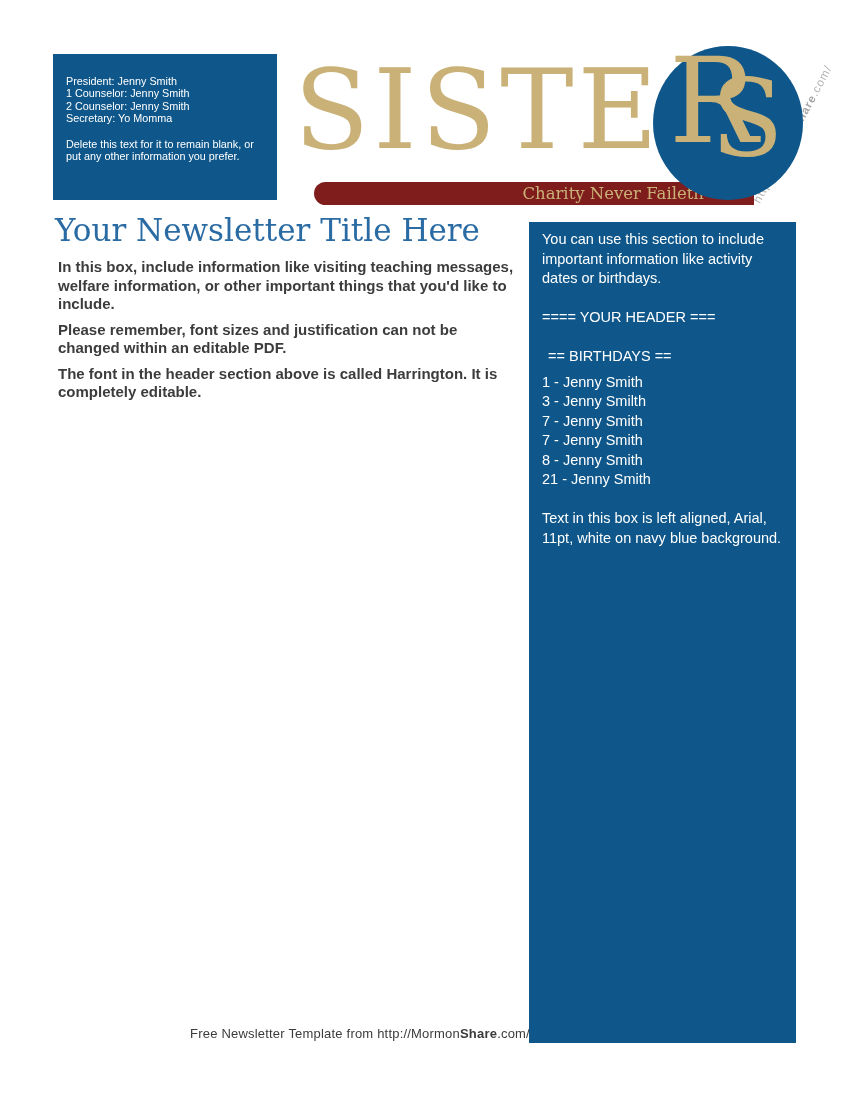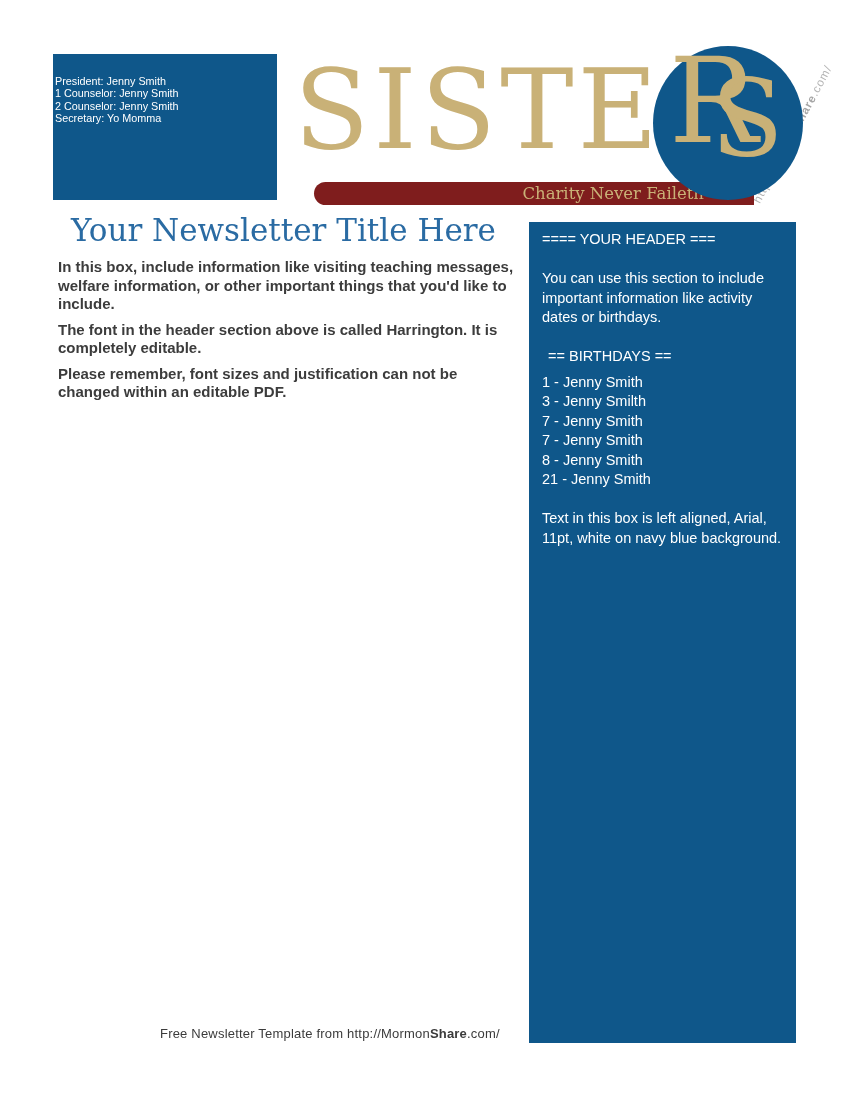--- a/index.html
+++ b/index.html
@@ -4,21 +4,21 @@
 <style>
   html,body{margin:0;padding:0;background:#e8e8e8;}
   .page{
     position:relative;width:850px;height:1100px;background:#ffffff;
     font-family:"Liberation Sans",sans-serif;overflow:hidden;margin:0 auto;
   }
   
   .presidency-box{
     position:absolute;left:53px;top:54px;width:224px;height:146px;
     background:#0f578a;color:#ffffff;box-sizing:border-box;
-    padding:8px 2px;font-size:10.8px;line-height:12.6px;
+    padding:8px 13px;font-size:10.8px;line-height:12.6px;
   }
   .presidency-box p{margin:0 0 12.6px 0;}
   .presidency-box div{white-space:nowrap;}
   
   .logo-word{
     position:absolute;left:294px;top:50px;z-index:2;
     font-family:"DejaVu Serif",serif;font-size:110px;line-height:1.1;
     color:#c9b177;letter-spacing:4px;white-space:nowrap;
   }
   .tagline-bar{
@@ -39,84 +39,85 @@
   .mr{left:16px;top:-4px;font-size:118px;}
   .ms{left:58px;top:20px;font-size:106px;}
   .watermark{
     position:absolute;left:695px;top:128px;width:195px;z-index:1;
     transform:rotate(-62deg);color:#b4b4b4;font-size:11.5px;
     letter-spacing:1px;white-space:nowrap;text-align:center;
   }
   .watermark b{color:#a6a6a6;}
   
   .newsletter-title{
-    position:absolute;left:56px;top:212px;width:455px;text-align:center;
+    position:absolute;left:40px;top:212px;width:455px;text-align:center;
     font-family:"DejaVu Serif",serif;font-size:31px;line-height:37px;
     color:#2a6ba3;margin:0;font-weight:normal;
   }
   .body-text{
     position:absolute;left:58px;top:258px;width:458px;
     font-size:15px;line-height:18.5px;color:#3c3c3c;
   }
   .body-text p{margin:0 0 7px 0;font-weight:bold;}
   
   .sidebar{
     position:absolute;left:529px;top:222px;width:267px;height:821px;
     background:#0f578a;color:#ffffff;box-sizing:border-box;
     padding:8px 13px;font-size:14.5px;line-height:19.5px;
   }
   .sidebar p{margin:0 0 19.5px 0;}
   .sidebar .bh{margin:6px;}
   .sidebar .bd{margin:0;}
   .sidebar .bd-last{margin:0 0 19.5px 0;}
   
   .footer-credit{
-    position:absolute;left:160px;top:1026px;width:400px;text-align:left;
+    position:absolute;left:160px;top:1026px;width:400px;text-align:center;
     font-size:13px;color:#3b3b3b;letter-spacing:0.2px;
   }
 </style>
 </head>
 <body>
 
 <div class="page">
 
   <div class="presidency-box">
     <p>
       </p>
       <div>President: Jenny Smith</div>
       <div>1 Counselor: Jenny Smith</div>
       <div>2 Counselor: Jenny Smith</div>
       <div>Secretary: Yo Momma</div>
     <p></p>
+    <p>Delete this text for it to remain blank, or put any other information you prefer.</p>
   </div>
 
   <div class="logo-word">SISTE</div>
 
   <div class="tagline-bar">
     <span>Charity Never Faileth</span>
   </div>
 
   <div class="monogram-circle">
     <span class="mr">R</span>
     <span class="ms">S</span>
   </div>
 
   <div class="watermark"><span>http://Mormon</span><b>Share</b><span>.com/</span></div>
 
   <h1 class="newsletter-title">Your Newsletter Title Here</h1>
 
   <div class="body-text">
     <p>In this box, include information like visiting teaching messages, welfare information, or other important things that you'd like to include.</p>
+    <p>Please remember, font sizes and justification can not be changed within an editable PDF.</p>
     <p>The font in the header section above is called Harrington.  It is completely editable.</p>
-    <p>Please remember, font sizes and justification can not be changed within an editable PDF.</p>
   </div>
 
   <div class="sidebar">
+    <p>You can use this section to include important information like activity dates or birthdays.</p>
     <p>==== YOUR HEADER ===</p>
-    <p>You can use this section to include important information like activity dates or birthdays.</p>
     <div class="bh">== BIRTHDAYS ==</div>
     <div class="bd">1 - Jenny Smith</div>
     <div class="bd">3 - Jenny Smilth</div>
     <div class="bd">7 - Jenny Smith</div>
     <div class="bd">7 - Jenny Smith</div>
     <div class="bd">8 - Jenny Smith</div>
     <div class="bd-last">21 - Jenny Smith</div>
     <p>Text in this box is left aligned, Arial, 11pt, white on navy blue background.</p>
   </div>
 

